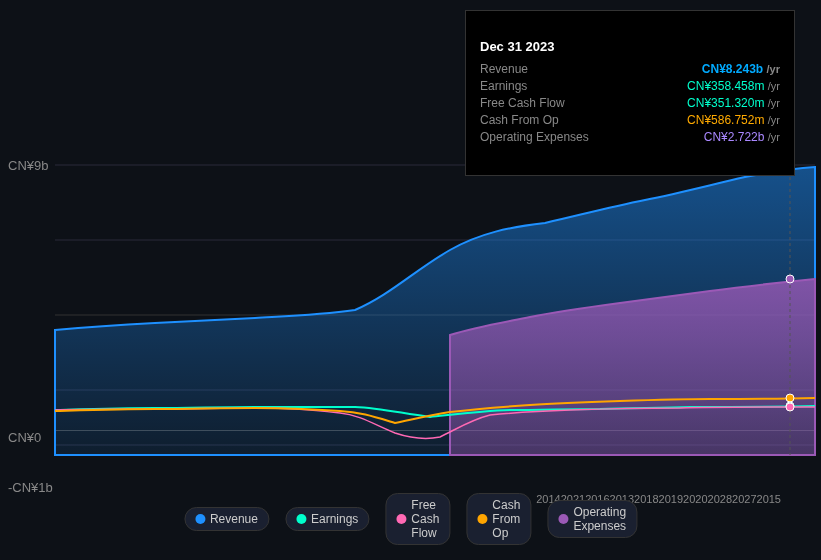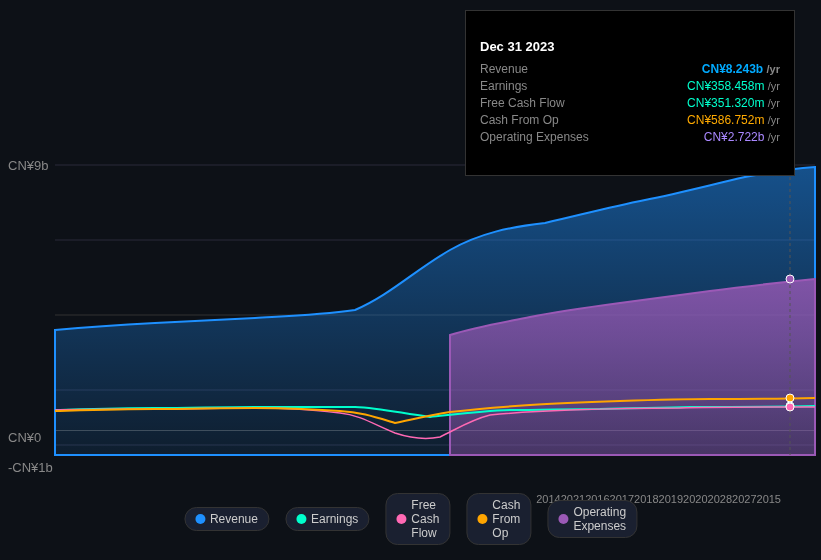--- a/index.html
+++ b/index.html
@@ -69,21 +69,21 @@
     }
     .y-label-top {
       top: 158px;
       left: 8px;
     }
     .y-label-zero {
       top: 430px;
       left: 8px;
     }
     .y-label-neg {
-      top: 460px;
+      top: 480px;
       left: 8px;
     }
     svg.chart-svg {
       position: absolute;
       top: 155px;
       left: 0;
       width: 821px;
       height: 320px;
     }
     .x-axis-labels {
@@ -220,21 +220,21 @@
     <circle cx="790" cy="124" r="4" fill="#9b59b6" stroke="#fff" stroke-width="1"></circle>
     <circle cx="790" cy="243" r="4" fill="#ffa500" stroke="#fff" stroke-width="1"></circle>
     <circle cx="790" cy="251" r="4" fill="#00ffcc" stroke="#fff" stroke-width="1"></circle>
     <circle cx="790" cy="252" r="4" fill="#ff69b4" stroke="#fff" stroke-width="1"></circle>
   </svg>
 
   <div class="x-axis-labels">
     <span class="x-label">2014</span>
     <span class="x-label">2021</span>
     <span class="x-label">2016</span>
-    <span class="x-label">2017</span>
+    <span class="x-label">2013</span>
     <span class="x-label">2018</span>
     <span class="x-label">2019</span>
     <span class="x-label">2020</span>
     <span class="x-label">2028</span>
     <span class="x-label">2027</span>
     <span class="x-label">2015</span>
   </div>
 
   <div class="legend">
     <div class="legend-item">

